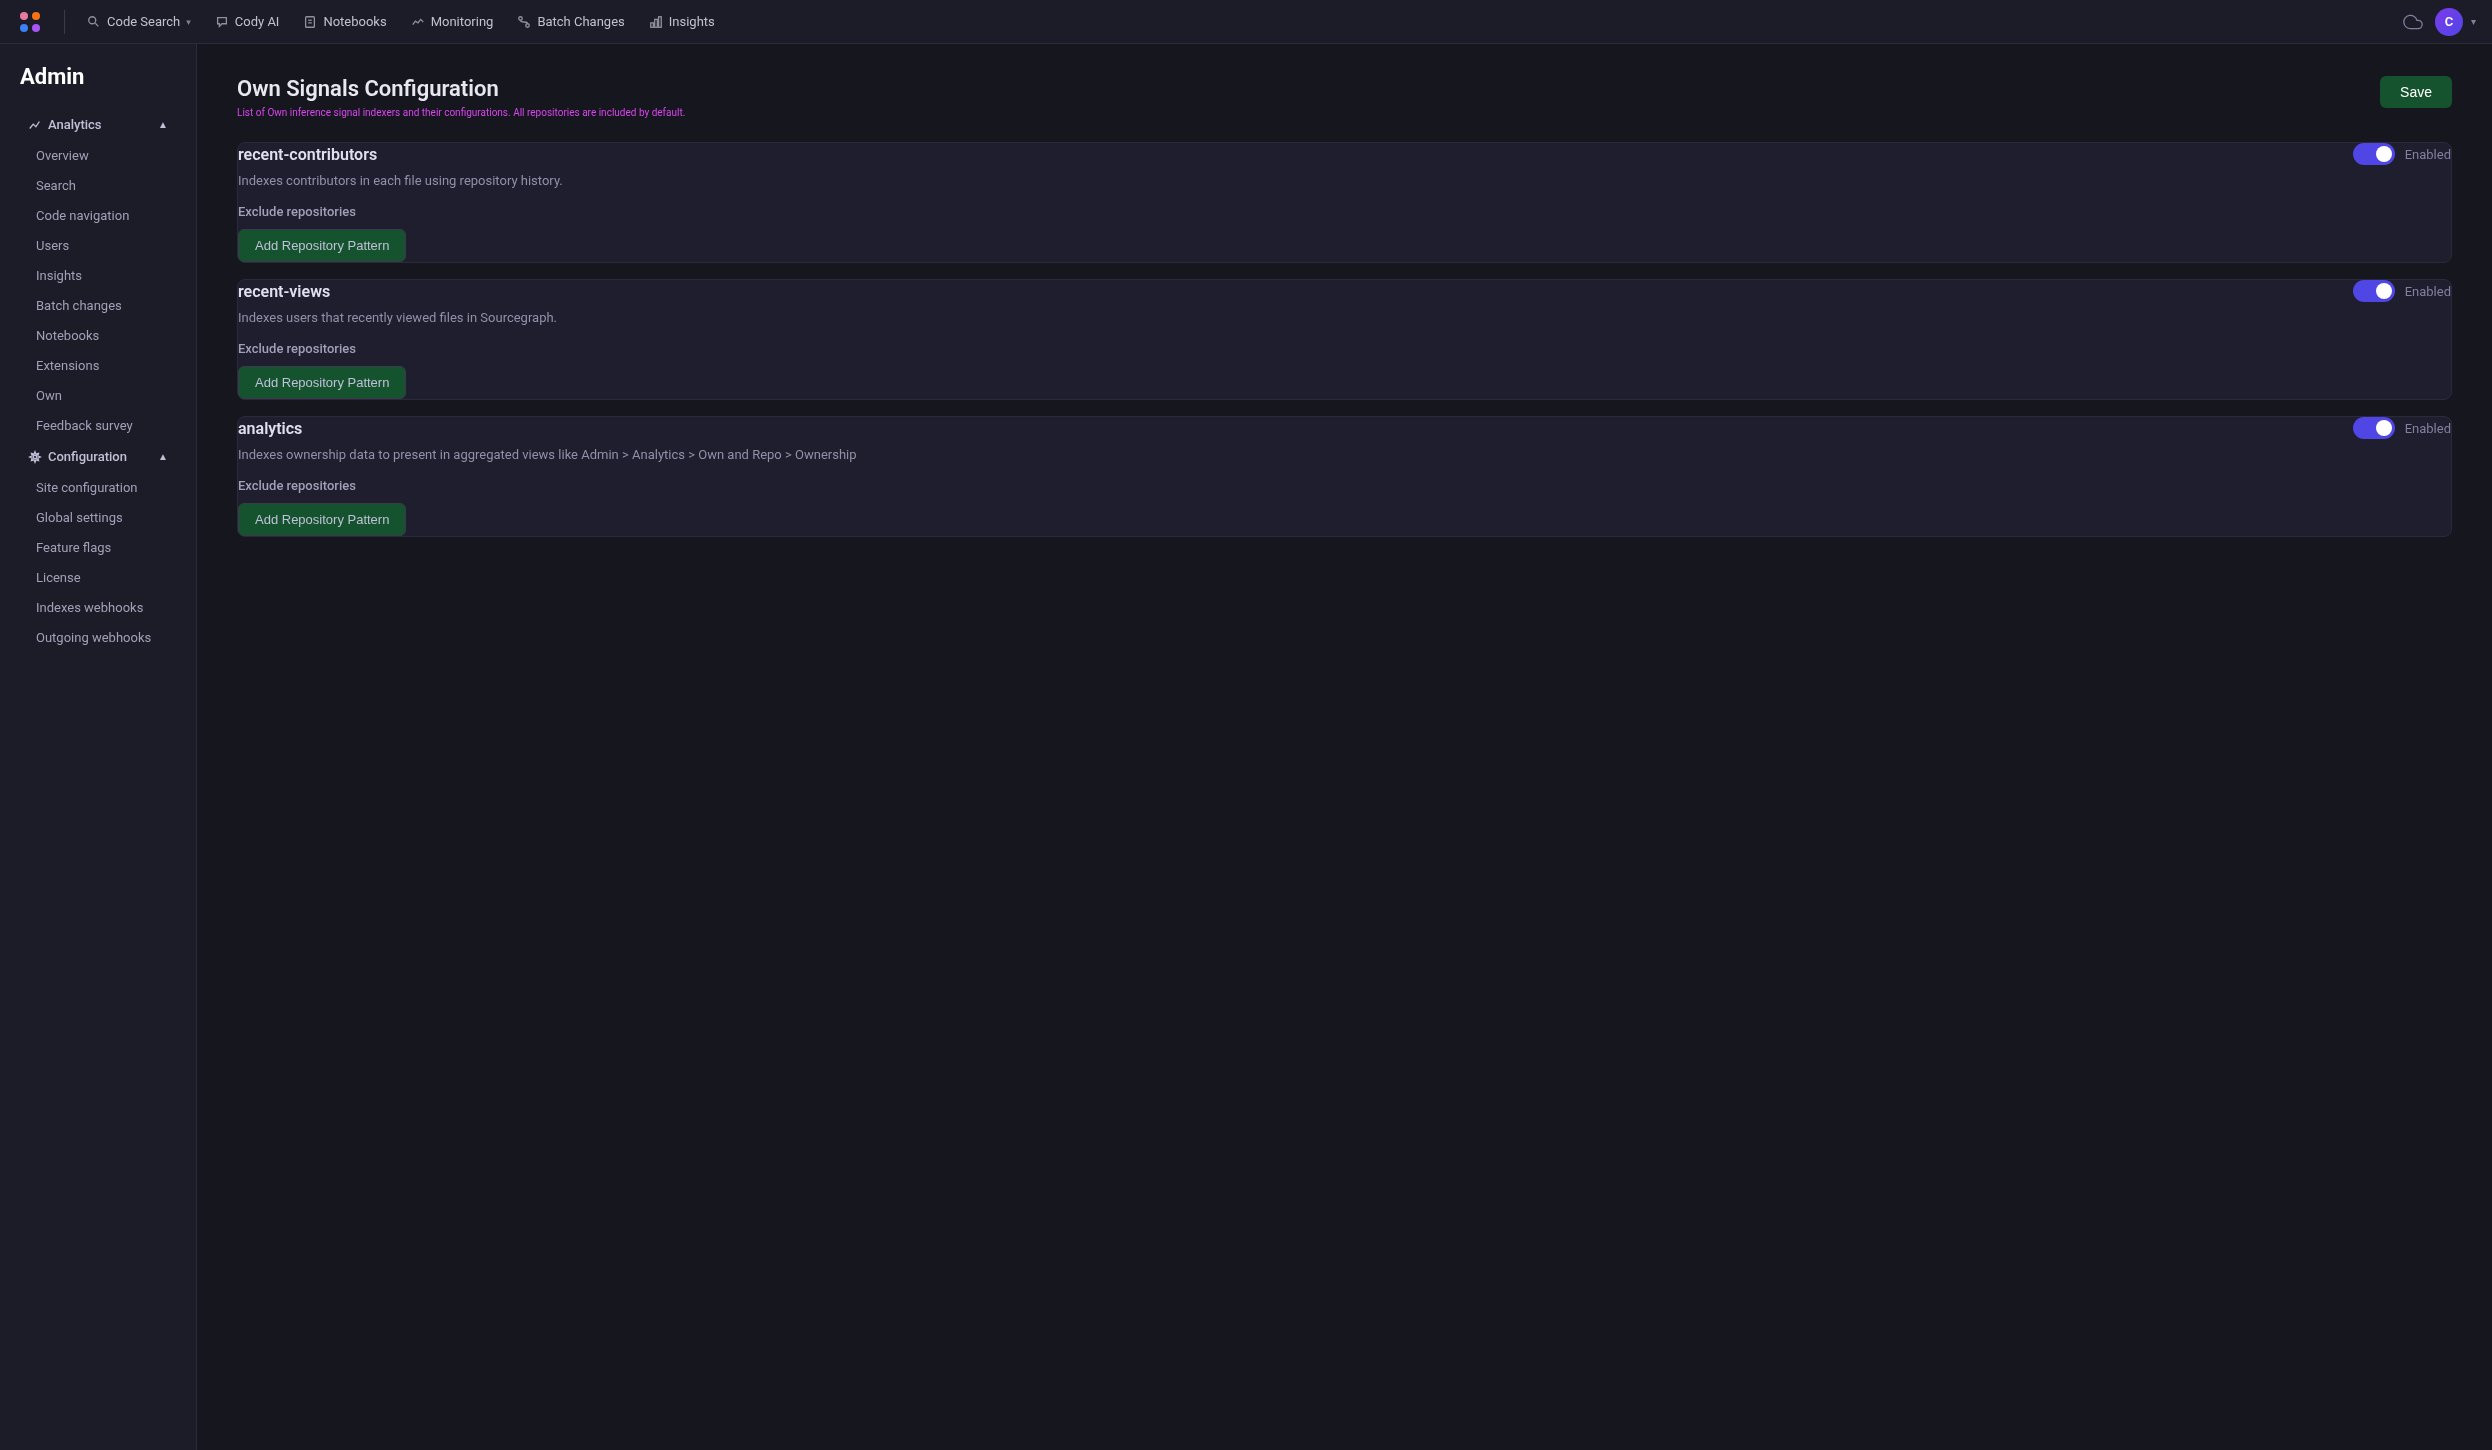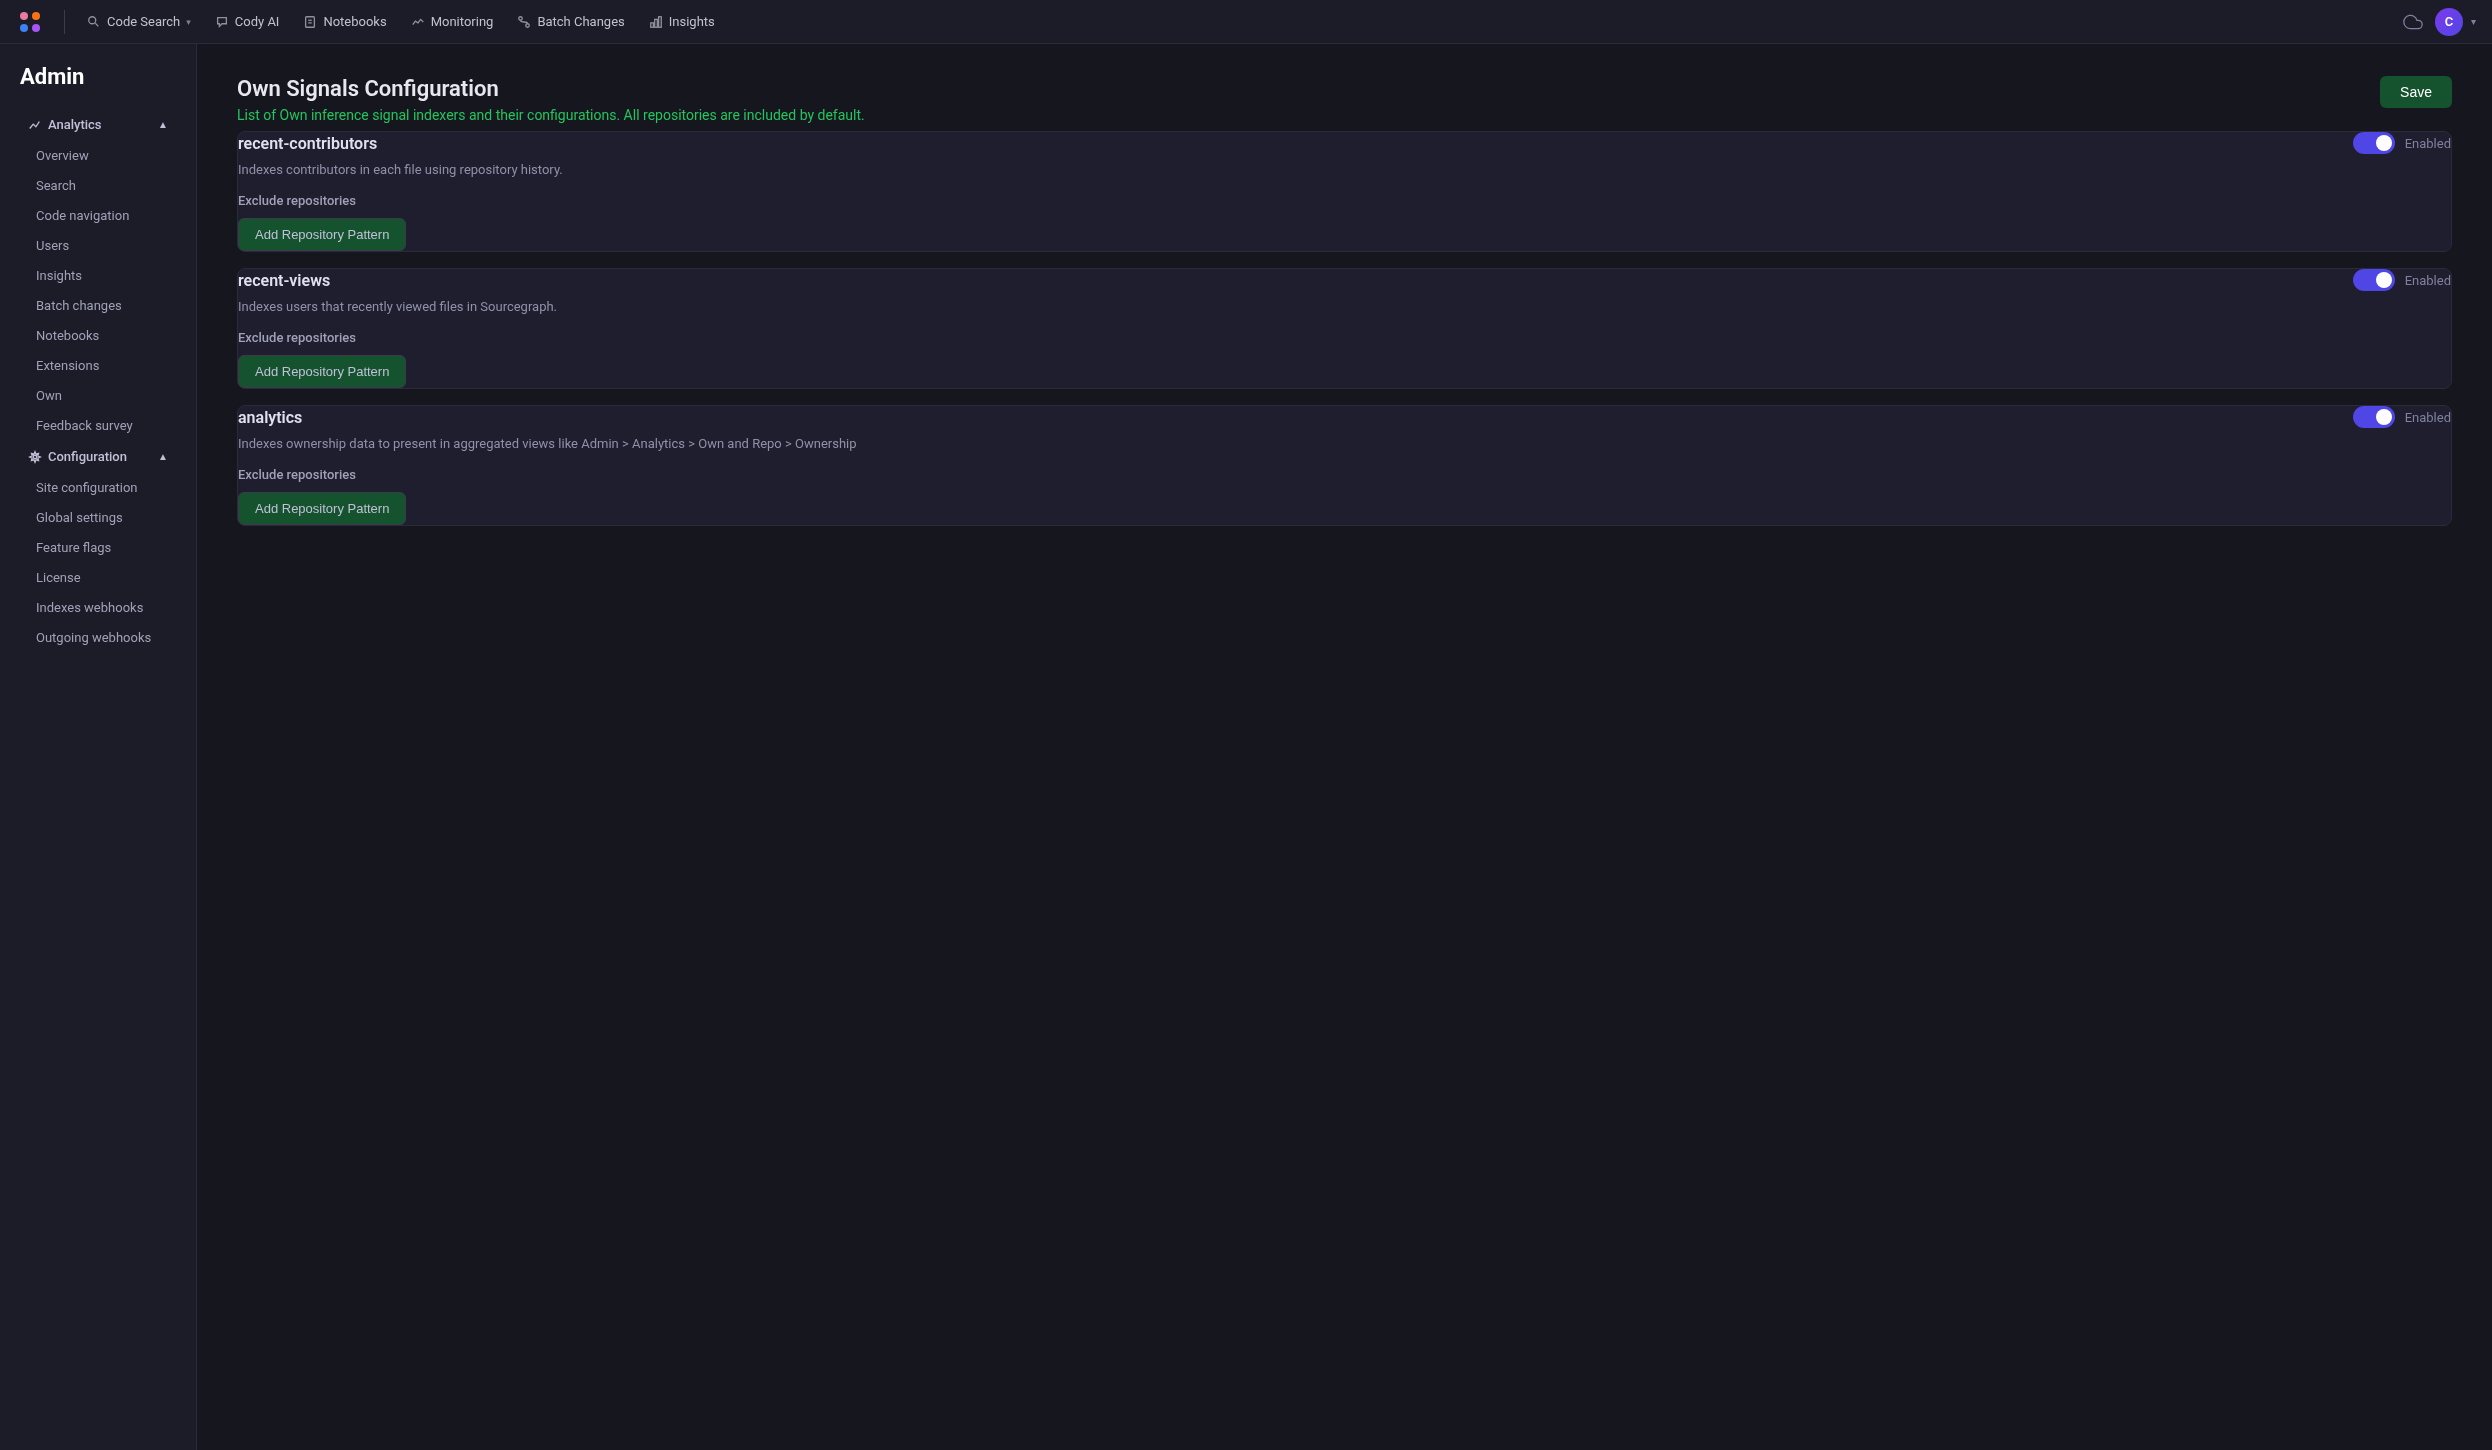--- a/index.html
+++ b/index.html
@@ -145,33 +145,33 @@
       flex: 1;
       overflow-y: auto;
       padding: 32px 40px;
       background: #16161e;
     }
 
     .page-header {
       display: flex;
       align-items: flex-start;
       justify-content: space-between;
-      margin-bottom: 8px;
+      margin-bottom: 24px;
     }
 
     .page-title-block h1 {
       font-size: 22px;
       font-weight: 600;
       color: #e8e8f0;
       margin-bottom: 6px;
     }
 
     .page-title-block p {
-      font-size: 14px;
-      color: #22c55e;
+      font-size: 10px;
+      color: #d946ef;
     }
 
     .save-btn {
       background: #14532d;
       color: white;
       border: none;
       padding: 8px 20px;
       border-radius: 6px;
       font-size: 14px;
       font-weight: 500;

